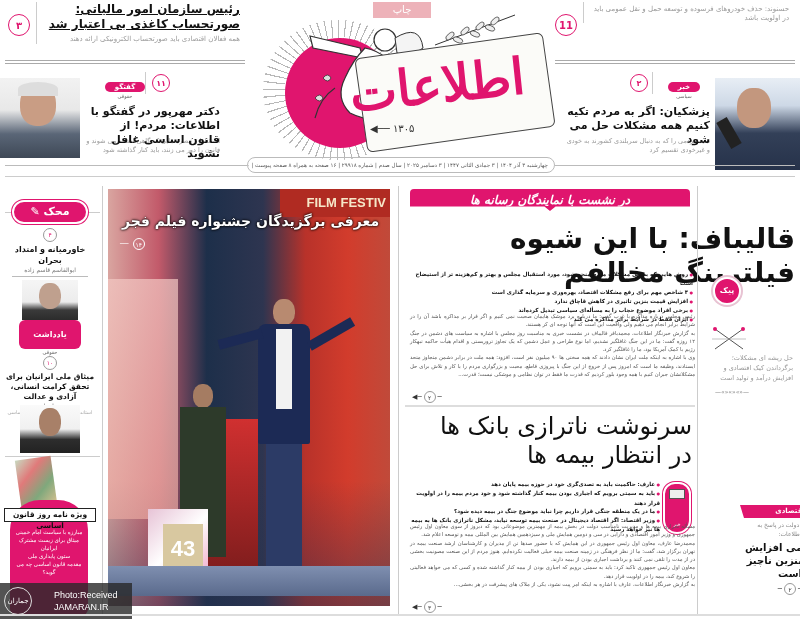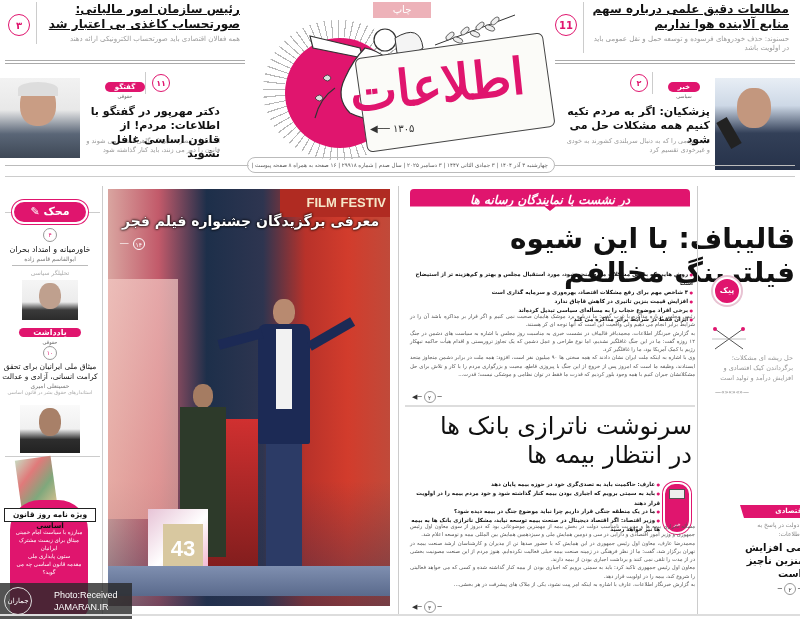--- a/index.html
+++ b/index.html
@@ -47,21 +47,21 @@
   .bullets .b { font-weight: bold; color: #111; }
   .bullets .b::before { content: "● "; color: #e0156e; font-size: 4px; }
   .body-text { position: absolute; font-size: 5.3px; line-height: 8.3px; color: #555; text-align: justify; }
   .cont-marker { position: absolute; font-size: 7px; color: #333; direction: ltr; }
   .cont-marker span { display: inline-block; width: 12px; height: 12px; border: 1px solid #999; border-radius: 50%; text-align: center; line-height: 11px; font-size: 6px; margin: 0 2px; vertical-align: middle; }
 
   .sec-headline { position: absolute; left: 430px; top: 412px; width: 262px; font-size: 24px; line-height: 29px; color: #111; text-align: right; }
   .v-rule { position: absolute; width: 1px; background: #ccc; }
   .h-rule { position: absolute; height: 1px; background: #ccc; }
   .mahak { position: absolute; left: 12px; top: 200px; width: 76px; height: 24px; border-radius: 12px; background: #e0156e; border: 2px solid #fff; box-shadow: 0 0 0 1px #e0156e; color: #fff; font-size: 11px; font-weight: bold; text-align: center; line-height: 20px; }
-  .left-title { font-size: 8px; font-weight: normal; line-height: 11px; color: #111; text-align: center; }
+  .left-title { font-size: 8px; font-weight: bold; line-height: 11px; color: #111; text-align: center; }
   .left-author { font-size: 6px; color: #777; text-align: center; }
   .left-num { width: 14px; height: 14px; border-radius: 50%; border: 1px solid #999; font-size: 6px; text-align: center; line-height: 12px; margin: 0 auto; color: #e0156e; }
 
   .special-box { position: absolute; left: 10px; top: 500px; width: 78px; height: 115px; background: #e0156e; border-radius: 30px 30px 6px 6px; }
   .special-title { position: absolute; left: 4px; top: 508px; width: 92px; height: 14px; background: #fff; border: 1.5px solid #222; font-size: 7.5px; font-weight: bold; text-align: center; line-height: 11px; color: #111; }
   .special-items { position: absolute; left: 14px; top: 528px; width: 70px; font-size: 5.5px; line-height: 8px; color: #fff; text-align: center; }
 
   .watermark { position: absolute; left: 0; top: 583px; width: 132px; height: 36px; background: rgba(40,40,40,0.8); display: flex; align-items: center; direction: ltr; }
   .wm-logo { width: 28px; height: 28px; border-radius: 50%; border: 1.5px solid #ddd; margin: 0 4px; color: #fff; font-size: 7px; display: flex; align-items: center; justify-content: center; }
   .wm-text { color: #fff; font-size: 9px; line-height: 12px; font-family: "Liberation Sans", sans-serif; margin-left: 18px; }
@@ -74,21 +74,20 @@
 <div class="top-teaser" style="left:8px; width:232px; direction:ltr;">
   <div class="teaser-num">۳</div>
   <div class="teaser-body" style="direction:rtl; border-right:none; border-left:1px solid #ccc; padding-left:6px; padding-right:0;">
     <div class="teaser-title">رئیس سازمان امور مالیاتی: صورتحساب کاغذی بی اعتبار شد</div>
     <div class="teaser-sub">همه فعالان اقتصادی باید صورتحساب الکترونیکی ارائه دهند</div>
   </div>
 </div>
 <div class="top-teaser" style="left:555px; width:240px;">
   <div class="teaser-num" style="order:2;">11</div>
   <div class="teaser-body" style="order:1; border-right:none; border-left:1px solid #ccc; padding-left:6px;">
-    <div class="teaser-title">مطالعات دقیق علمی درباره سهم منابع آلاینده هوا نداریم</div>
     <div class="teaser-sub">حسنوند: حذف خودروهای فرسوده و توسعه حمل و نقل عمومی باید در اولویت باشد</div>
   </div>
 </div>
 <div class="top-rule" style="left:5px; width:240px;"></div>
 <div class="top-rule" style="left:555px; width:240px;"></div>
 
 <div class="masthead">
   <div class="mast-rays"></div>
   <div class="mast-circle"></div>
   <svg class="mast-figure" viewBox="0 0 120 110">
@@ -160,21 +159,21 @@
   <div class="left-num">۴</div>
   <div class="left-title" style="margin-top:2px;">خاورمیانه و امتداد بحران</div>
   <div class="left-author">ابوالقاسم قاسم زاده</div>
   <div style="height:1px; background:#bbb; margin:3px 10px;"></div>
   <div class="left-author" style="color:#aaa;">تحلیلگر سیاسی</div>
 </div>
 <div class="photo" style="left:22px; top:280px; width:56px; height:40px; background:linear-gradient(180deg,#f5f5f5 0%,#ececec 55%,#3a3a3a 75%,#2b2b2b 100%);">
   <div style="position:absolute; left:17px; top:3px; width:22px; height:26px; border-radius:45%; background:#bfa08e;"></div>
 </div>
 <div class="abs" style="left:2px; top:320px; width:96px;">
-  <div style="text-align:center;"><span class="cat-pill" style="font-size:8px; padding:0 14px;">یادداشت</span></div>
+  <div style="text-align:center;"><span class="cat-pill" style="font-size:8px; padding:10px 14px;">یادداشت</span></div>
   <div class="cat-sub">حقوقی</div>
   <div class="left-num" style="margin-top:1px;">۱۰</div>
   <div class="left-title" style="font-size:7.5px; line-height:10px; margin-top:2px;">میثاق ملی ایرانیان برای تحقق کرامت انسانی، آزادی و عدالت</div>
   <div class="left-author">حسینعلی امیری</div>
   <div class="left-author" style="color:#aaa; font-size:5px;">استاندارهای حقوق بشر در قانون اساسی</div>
 </div>
 <div class="photo" style="left:20px; top:405px; width:60px; height:48px; background:linear-gradient(180deg,#fafafa 0%,#f0f0f0 50%,#2d2d2d 72%,#222 100%);">
   <div style="position:absolute; left:19px; top:3px; width:22px; height:28px; border-radius:45%; background:#a88068;"></div>
 </div>
 <div class="h-rule" style="left:5px; top:456px; width:95px;"></div>

